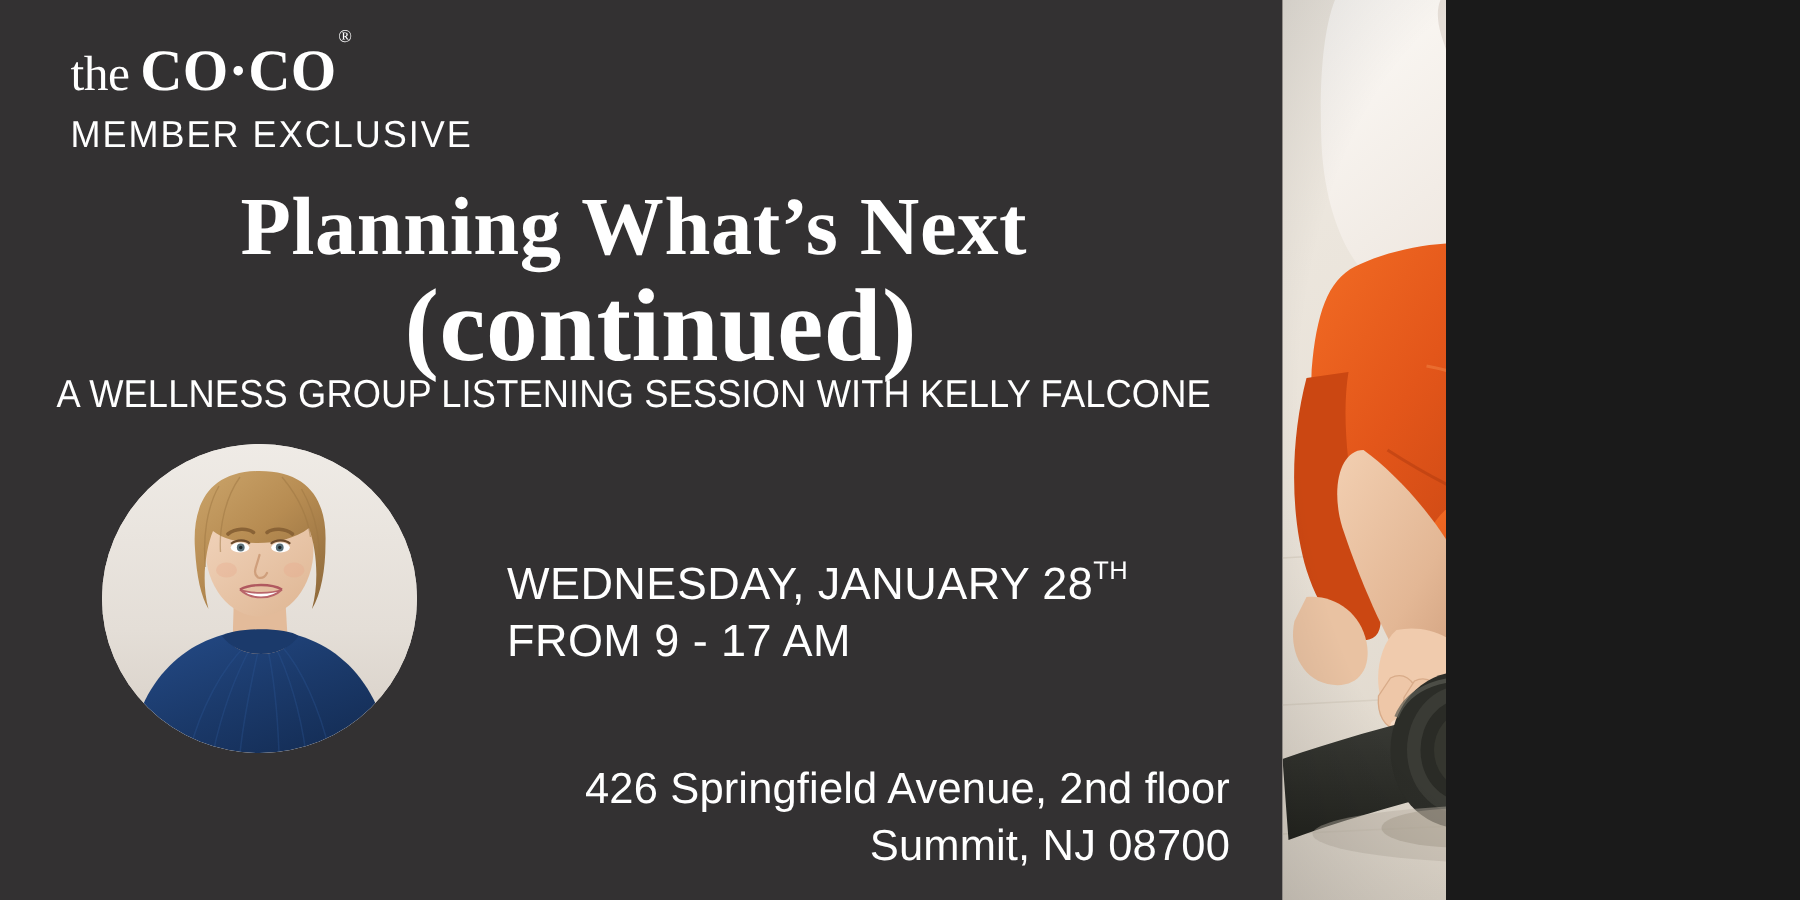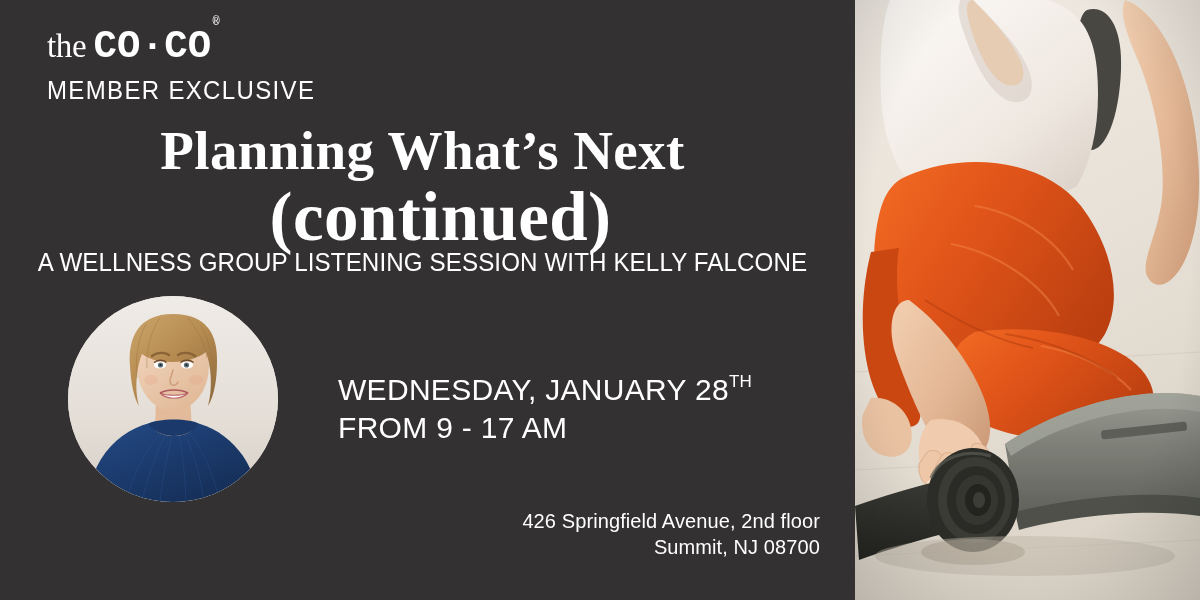--- a/index.html
+++ b/index.html
@@ -2,21 +2,21 @@
 <html><head>
 <meta charset="utf-8">
 <style>
   html, body {
     margin: 0;
     padding: 0;
     background: #1a1a1a;
   }
   #banner {
     position: relative;
-    width: 1200px;
+    width: 964px;
     height: 600px;
     overflow: hidden;
     background: #333132;
     font-family: "Liberation Sans", sans-serif;
     -webkit-font-smoothing: antialiased;
   }
 
   
   .left-panel {
     position: absolute;
@@ -43,21 +43,20 @@
   .logo-the {
     font-size: 33px;
     font-weight: 400;
     letter-spacing: -0.3px;
   }
   .logo-coco {
     font-size: 39px;
     font-weight: 700;
     letter-spacing: 0.2px;
     margin-left: 7px;
-    font-family: Liberation Mono, monospace;
   }
   .logo-reg {
     font-size: 12px;
     font-weight: 400;
     vertical-align: super;
     position: relative;
     top: -18px;
     left: 1px;
   }
   .member-exclusive {
@@ -155,21 +154,21 @@
 
   
   .address-block {
     position: absolute;
     right: 35px;
     top: 508px;
     text-align: right;
     color: #ffffff;
     font-family: "Liberation Sans", sans-serif;
     font-weight: 400;
-    font-size: 20px;
+    font-size: 29px;
     line-height: 1.3;
     letter-spacing: 0.1px;
     white-space: nowrap;
   }
 
   
   .photo-panel {
     position: absolute;
     left: 855px;
     top: 0;

